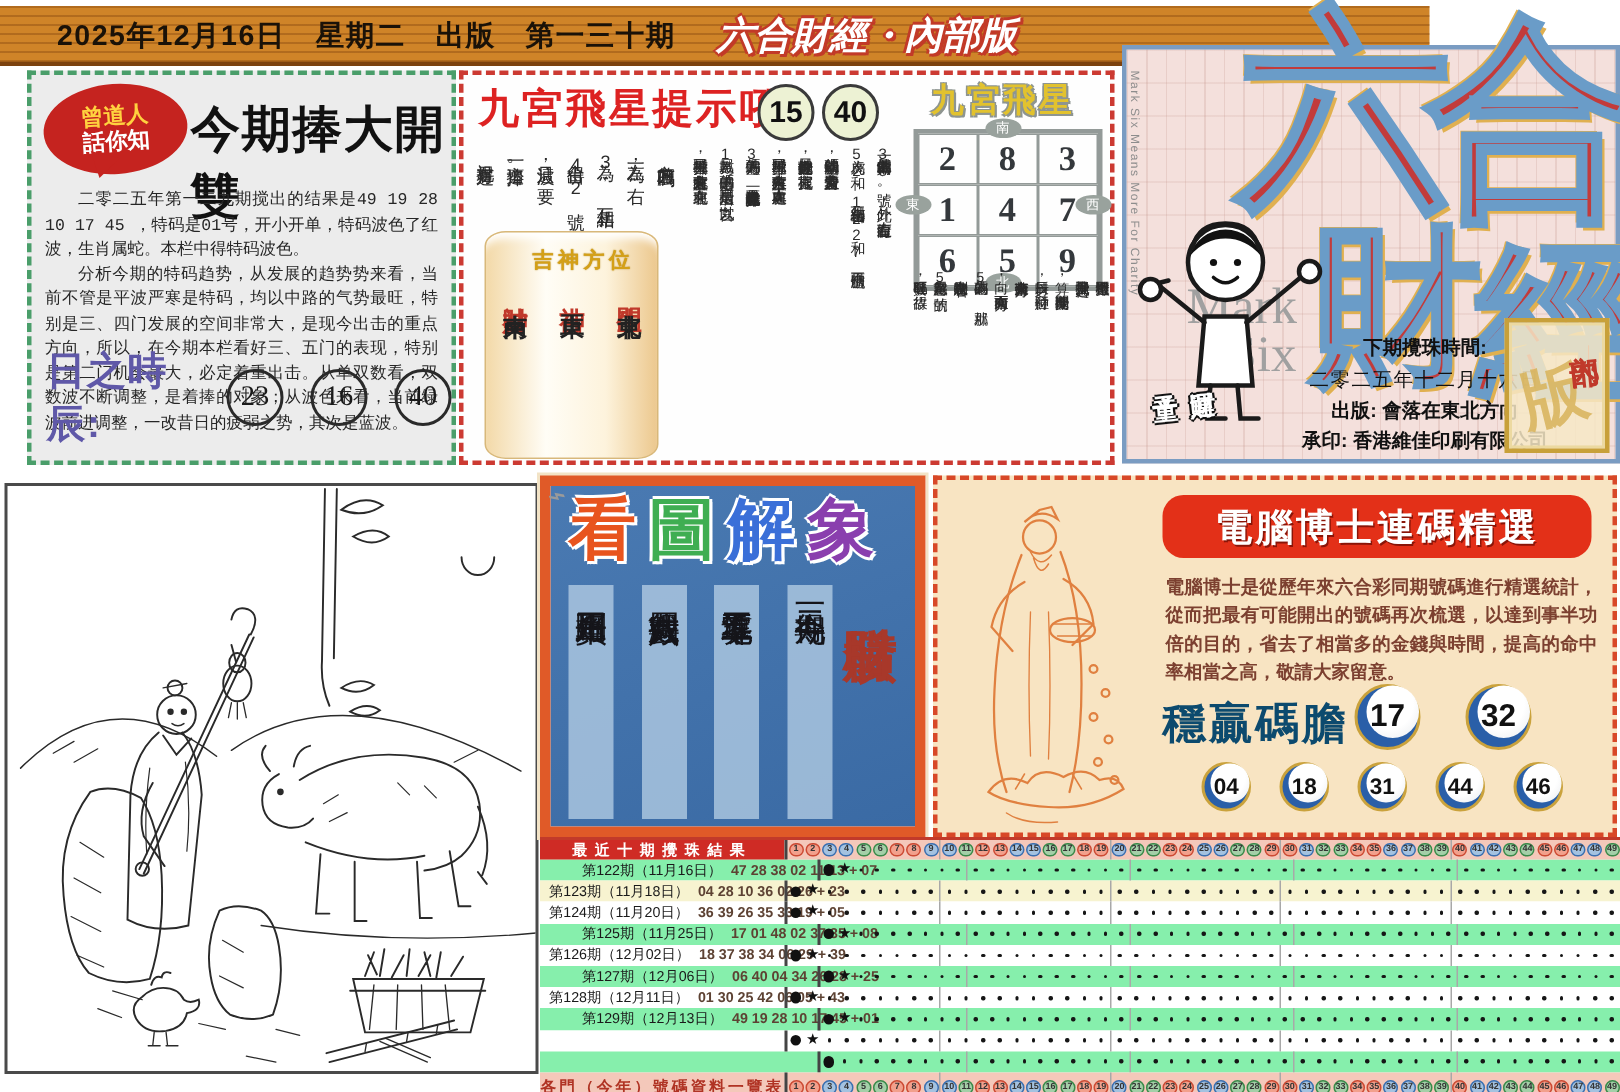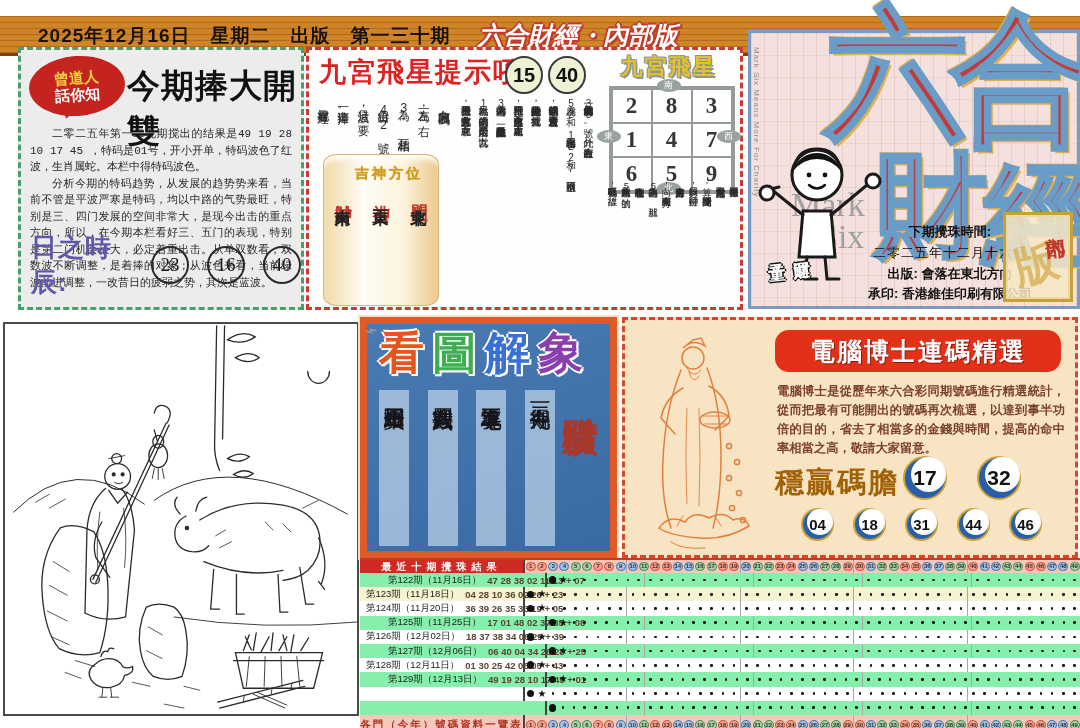--- a/index.html
+++ b/index.html
@@ -1,19 +1,19 @@
 <!DOCTYPE html>
 <html><head>
 <meta charset="utf-8">
 <style>
   html,body{margin:0;padding:0;background:#fff;}
   #page{position:relative;width:1080px;height:728px;background:#fff;overflow:hidden;
         font-family:"Liberation Sans",sans-serif;color:#222;}
   
-  #header-bar{position:absolute;left:0;top:16px;width:1080px;height:37px;background:#cf8428;
+  #header-bar{position:absolute;left:0;top:4px;width:953px;height:37px;background:#cf8428;
     background-image:repeating-linear-gradient(180deg,rgba(120,60,10,.35) 0 1.5px,transparent 1.5px 6px);
     border-bottom:3px solid #7c420f;}
   .hdr-date{position:absolute;left:38px;top:7px;font-size:19px;font-weight:bold;color:#1a1208;letter-spacing:1px;}
   .hdr-ed{position:absolute;left:478px;top:3px;font-size:25px;font-weight:bold;color:#fff;font-style:italic;
     text-shadow:2px 0 0 #c23a28,-2px 0 0 #c23a28,0 2px 0 #c23a28,0 -2px 0 #c23a28,2px 2px 0 #c23a28;}
   
   #tips-box{position:absolute;left:18px;top:47px;width:286px;height:263px;background:#ececec;
     border:3px dashed #4a9e6a;box-sizing:border-box;}
   .bubble{position:absolute;left:8px;top:6px;width:96px;height:60px;background:#c5231f;border-radius:50%;
     display:flex;flex-direction:column;align-items:center;justify-content:center;transform:rotate(-4deg);}
@@ -109,21 +109,21 @@
   .poem .vcol{font-family:"Liberation Serif",serif;font-size:21px;line-height:22px;color:#15151a;
     background:rgba(176,202,226,.8);padding:2px 4px;height:152px;}
   
   #doctor-panel{position:absolute;left:622px;top:317px;width:456px;height:241px;background:#f8e4c2;
     border:3px dashed #d84828;box-sizing:border-box;}
   .doc-title{position:absolute;left:150px;top:10px;width:286px;height:42px;background:#e33018;border-radius:14px;
     display:flex;align-items:center;justify-content:center;color:#fff;font-size:25px;font-weight:bold;letter-spacing:2px;
     text-shadow:1px 1px 0 #8a1508;}
   .doc-body{position:absolute;left:152px;top:62px;width:288px;font-size:12.3px;line-height:1.55;color:#7c4030;
     font-weight:bold;text-align:justify;}
-  .doc-pick{position:absolute;left:150px;top:143px;font-size:29px;font-weight:bold;color:#a16207;letter-spacing:2px;}
+  .doc-pick{position:absolute;left:150px;top:143px;font-size:29px;font-weight:bold;color:#0c4a6e;letter-spacing:2px;}
   .ball{position:relative;border-radius:50%;background:#2a5fa8;border:2px solid #caa23c;box-sizing:border-box;}
   .ball:before{content:"";position:absolute;right:-1px;top:-1px;width:88%;height:88%;border-radius:50%;
     background:radial-gradient(circle at 40% 35%,#ffffff 55%,#e7eaee);}
   .ball b{position:absolute;inset:0;display:flex;align-items:center;justify-content:center;color:#111;z-index:1;}
   .big-balls{position:absolute;left:278px;top:136px;display:flex;gap:30px;}
   .big-balls .ball{width:44px;height:44px;}
   .big-balls .ball b{font-size:21px;}
   .small-balls{position:absolute;left:176px;top:188px;display:flex;gap:19px;}
   .small-balls .ball{width:33px;height:33px;}
   .small-balls .ball b{font-size:15px;}

